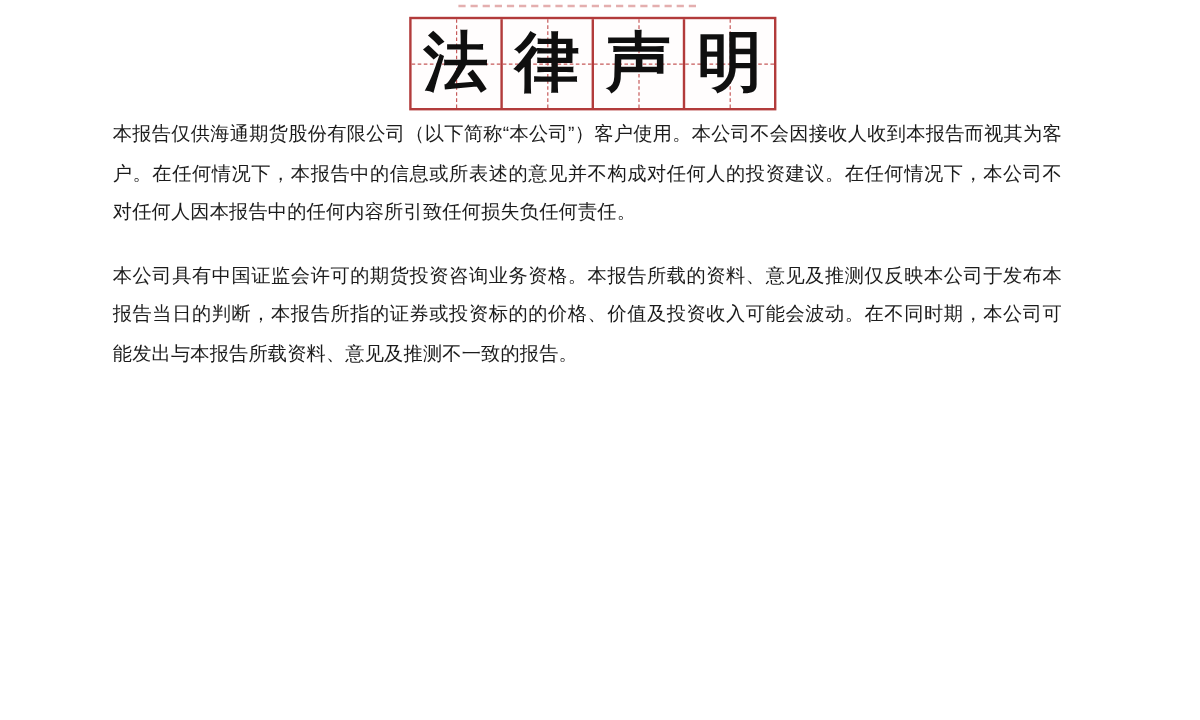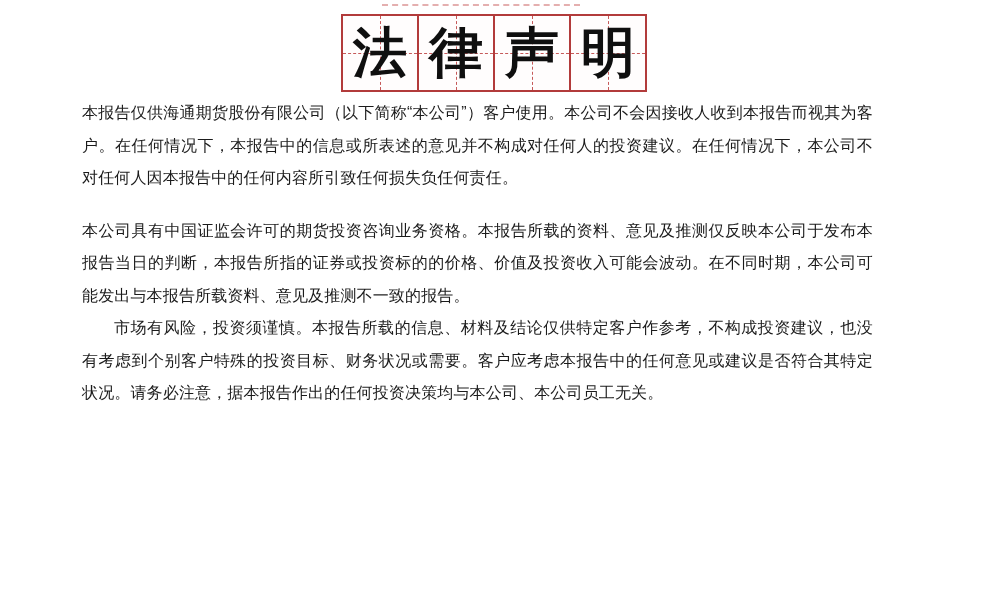--- a/index.html
+++ b/index.html
@@ -38,21 +38,21 @@
     border-left:1px dashed #c65a5a;
   }
   .title-char{
     position:relative;z-index:2;display:block;width:100%;height:74px;
     line-height:72px;text-align:center;
     font-size:54px;font-weight:bold;color:#0f0f0f;
   }
 
   
   .content{
-    position:absolute;top:97px;left:82px;width:791px;
+    position:absolute;top:97px;left:94px;width:791px;
     font-size:16px;line-height:32.5px;color:#1b1b1b;
     text-align:justify;
     line-break:anywhere;
     letter-spacing:0.15px;
   }
   .content p{margin:0;}
   .content p.gap-after{margin-bottom:20px;}
   .content p.gap-after-lg{margin-bottom:22px;}
   .content p.indented{text-indent:2em;}
 
@@ -91,21 +91,20 @@
       <span class="title-char">声</span>
     </div>
     <div class="title-cell">
       <span class="title-char">明</span>
     </div>
   </div>
 
   <div class="content">
     <p class="gap-after">本报告仅供海通期货股份有限公司（以下简称“本公司”）客户使用。本公司不会因接收人收到本报告而视其为客户。在任何情况下，本报告中的信息或所表述的意见并不构成对任何人的投资建议。在任何情况下，本公司不对任何人因本报告中的任何内容所引致任何损失负任何责任。</p>
     <p>本公司具有中国证监会许可的期货投资咨询业务资格。本报告所载的资料、意见及推测仅反映本公司于发布本报告当日的判断，本报告所指的证券或投资标的的价格、价值及投资收入可能会波动。在不同时期，本公司可能发出与本报告所载资料、意见及推测不一致的报告。</p>
-    <p class="indented gap-after-lg">市场有风险，投资须谨慎。本报告所载的信息、材料及结论仅供特定客户作参考，不构成投资建议，也没有考虑到个别客户特殊的投资目标、财务状况或需要。客户应考虑本报告中的任何意见或建议是否符合其特定状况。请务必注意，据本报告作出的任何投资决策均与本公司、本公司员工无关。</p>
   </div>
 
   <div class="wm-smudge"></div>
 
   <div class="watermark">
     <span>
       <svg width="36" height="38" viewBox="0 0 36 38">
         <path d="M18 2 L32.5 10 V28 L18 36 L3.5 28 V10 Z" fill="none" stroke="rgba(255,255,255,0.9)" stroke-width="4" stroke-linejoin="round"></path>
         <path d="M24 15 A8 8 0 1 0 25 22" fill="none" stroke="rgba(255,255,255,0.9)" stroke-width="4" stroke-linecap="round"></path>
       </svg>

